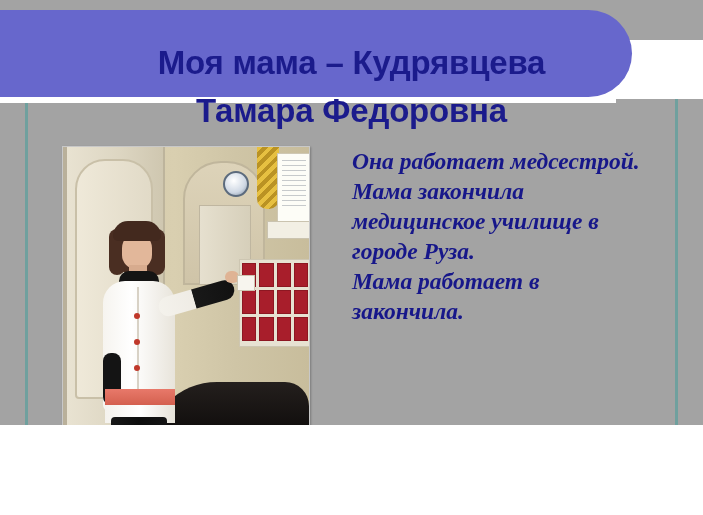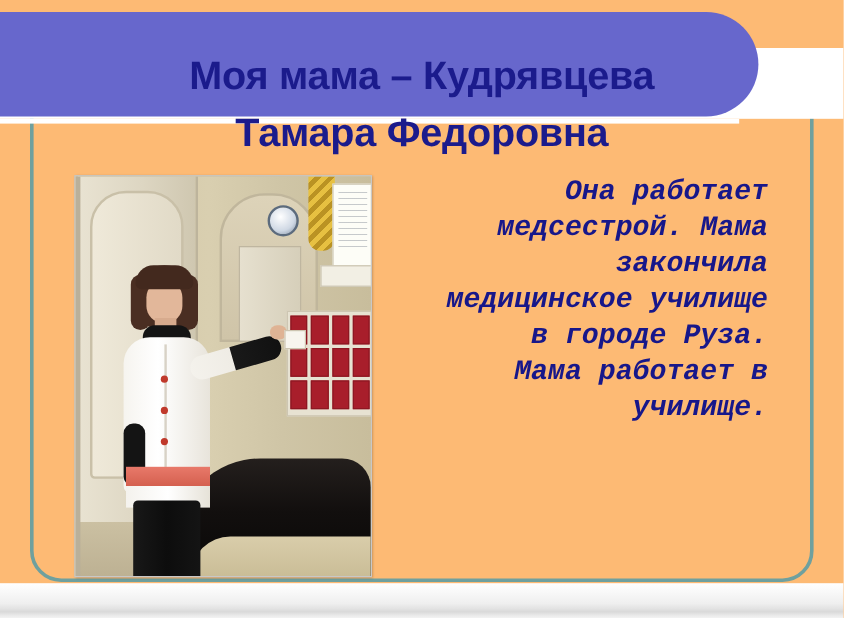--- a/index.html
+++ b/index.html
@@ -13,22 +13,22 @@
     overflow: hidden;
     font-family: "Liberation Sans", sans-serif;
     position: relative;
   }
 
   
   #slide {
     position: absolute;
     left: 0; top: 0;
     width: 703px;
-    height: 515px;
-    background: #fdba74;
+    height: 425px;
+    background: #a3a3a3;
     overflow: hidden;
   }
 
   
   .bottom-strip {
     position: absolute;
     left: 0;
     top: 486px;
     width: 703px;
     height: 29px;
@@ -314,22 +314,22 @@
     background: linear-gradient(to right, #181818 0%, #0d0d0d 50%, #141414 100%);
     border-radius: 4px 4px 0 0;
   }
 
   
   .body-text {
     position: absolute;
     left: 352px;
     top: 146px;
     width: 288px;
-    text-align: right;
-    font-family: Liberation Mono, monospace;
+    text-align: left;
+    font-family: Liberation Serif, serif;
     font-weight: bold;
     font-style: italic;
     font-size: 23.5px;
     line-height: 30px;
     color: #17178a;
   }
   .body-text p {
     margin: 0;
   }
 </style>
@@ -409,18 +409,18 @@
         <div class="ph-cardwhite"></div>
         <div class="ph-trim"></div>
         <div class="ph-coat-bottom"></div>
         <div class="ph-legs"></div>
       </div>
     </div>
   </div>
 
   <div class="body-text">
     <p>Она работает медсестрой. Мама закончила медицинское училище в городе Руза.</p>
-    <p>Мама работает в училище.</p>
+    <p>Мама работает в закончила.</p>
   </div>
 
   <div class="bottom-strip"></div>
 
 </div>
 
 </body></html>

